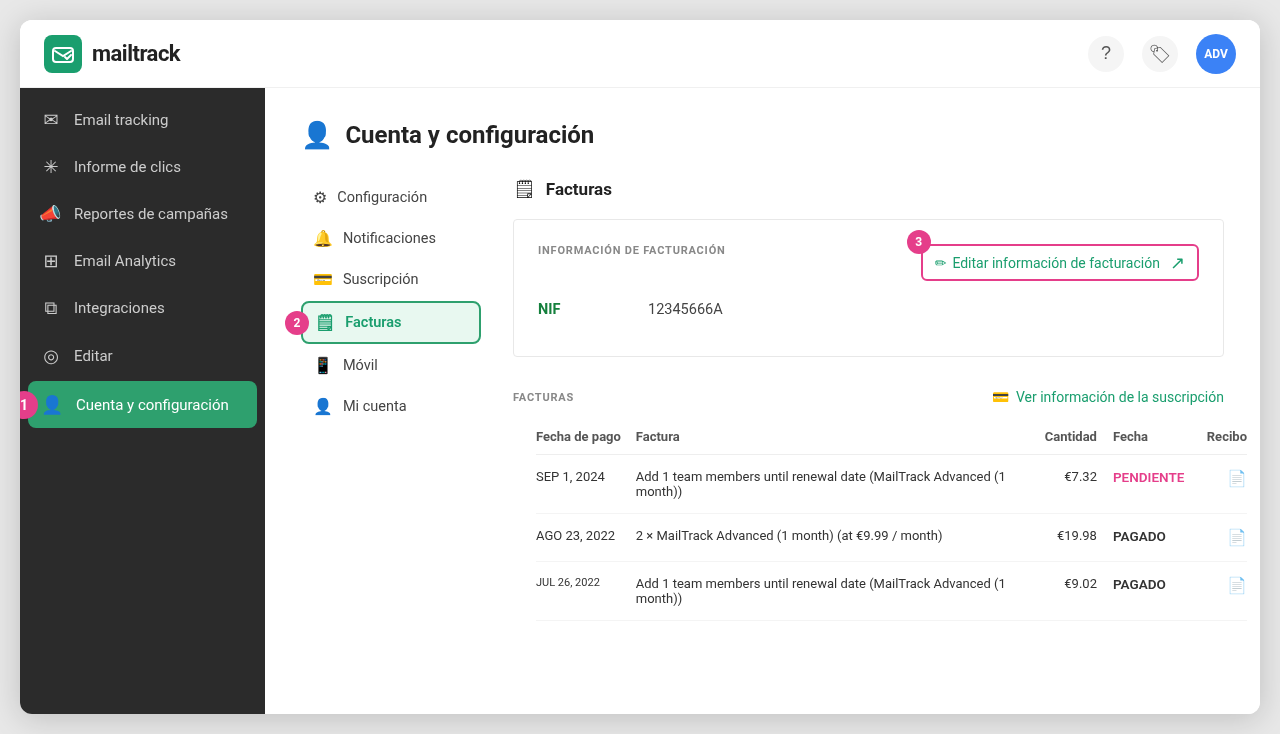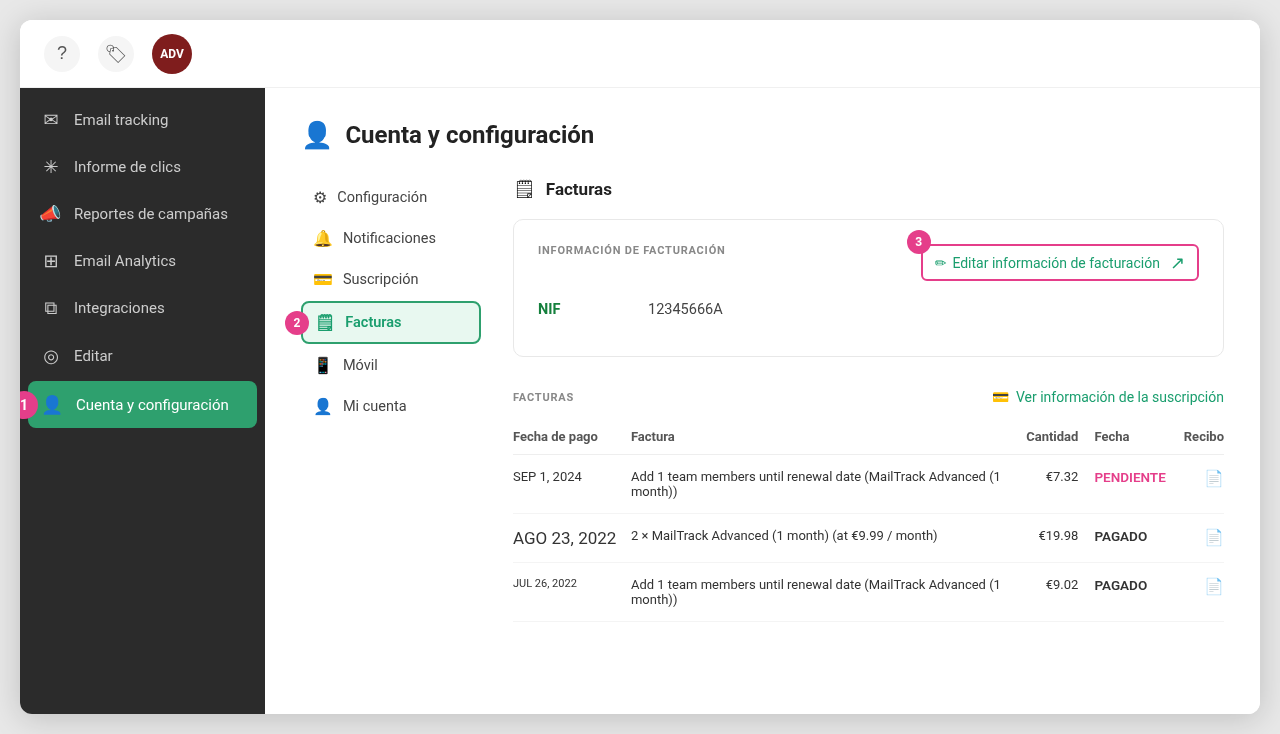--- a/index.html
+++ b/index.html
@@ -68,21 +68,21 @@
       justify-content: center;
       cursor: pointer;
       color: #555;
       font-size: 18px;
       border: none;
     }
     .avatar {
       width: 40px;
       height: 40px;
       border-radius: 50%;
-      background: #7f1d1d;
+      background: #3b82f6;
       display: flex;
       align-items: center;
       justify-content: center;
       color: #fff;
       font-size: 12px;
       font-weight: 700;
       cursor: pointer;
       position: relative;
     }
     
@@ -188,21 +188,21 @@
       margin-bottom: 20px;
     }
     .section-title {
       font-size: 17px;
       font-weight: 700;
       color: #222;
     }
     
     .billing-box {
       border: 1px solid #e8e8e8;
-      border-radius: 10px;
+      border-radius: 4px;
       padding: 24px;
       margin-bottom: 32px;
     }
     .billing-header {
       display: flex;
       justify-content: space-between;
       align-items: flex-start;
       margin-bottom: 20px;
     }
     .billing-label {
@@ -259,20 +259,21 @@
       gap: 6px;
       color: #1a9e6e;
       font-size: 14px;
       cursor: pointer;
       text-decoration: none;
     }
     .invoice-table {
       width: 100%;
       border-collapse: collapse;
       font-size: 13.5px;
+      margin-left: 23px;
     }
     .invoice-table th {
       text-align: left;
       color: #555;
       font-weight: 700;
       padding: 8px 0 10px 0;
       border-bottom: 1px solid #eee;
       font-size: 13px;
     }
     .invoice-table th.right { text-align: right; }
@@ -310,20 +311,30 @@
       justify-content: center;
       flex-shrink: 0;
     }
   </style>
 </head>
 <body>
 
 <div class="window">
 
   <div class="topbar">
+    <div class="logo-area">
+      <div class="logo-icon">
+        <svg viewBox="0 0 22 22" fill="none" xmlns="http://www.w3.org/2000/svg">
+          <path d="M3 8l8 5 8-5" stroke="#fff" stroke-width="2" stroke-linecap="round"></path>
+          <rect x="1" y="5" width="20" height="14" rx="3" stroke="#fff" stroke-width="2"></rect>
+          <path d="M13 14l2 2 4-4" stroke="#fff" stroke-width="2" stroke-linecap="round" stroke-linejoin="round"></path>
+        </svg>
+      </div>
+      <span class="logo-text">mailtrack</span>
+    </div>
     <div class="topbar-right">
       <button class="topbar-icon-btn" title="Help">?</button>
       <button class="topbar-icon-btn" title="Tags">🏷</button>
       <div class="avatar">
         <span>ADV</span>
       </div>
     </div>
   </div>
 
   <div class="main-layout">
@@ -446,21 +457,21 @@
               </thead>
               <tbody id="invoices-tbody">
               <tr>
       <td style="white-space:nowrap;font-size:13px;">SEP 1, 2024</td>
       <td style="max-width:340px;font-size:13px;padding-right:12px;">Add 1 team members until renewal date (MailTrack Advanced (1 month))</td>
       <td class="right" style="font-size:13px;">€7.32</td>
       <td style="padding-left:16px;"><span class="status-pending">PENDIENTE</span></td>
       <td class="right"><span class="receipt-icon">📄</span></td>
     </tr>
                   <tr>
-      <td style="white-space:nowrap;font-size:17px;">AGO 23, 2022</td>
+      <td style="white-space:nowrap;font-size:13px;">AGO 23, 2022</td>
       <td style="max-width:340px;font-size:13px;padding-right:12px;">2 × MailTrack Advanced (1 month) (at €9.99 / month)</td>
       <td class="right" style="font-size:13px;">€19.98</td>
       <td style="padding-left:16px;"><span class="status-paid">PAGADO</span></td>
       <td class="right"><span class="receipt-icon">📄</span></td>
     </tr>
                   <tr>
       <td style="white-space:nowrap;font-size:11px;">JUL 26, 2022</td>
       <td style="max-width:340px;font-size:13px;padding-right:12px;">Add 1 team members until renewal date (MailTrack Advanced (1 month))</td>
       <td class="right" style="font-size:13px;">€9.02</td>
       <td style="padding-left:16px;"><span class="status-paid">PAGADO</span></td>

